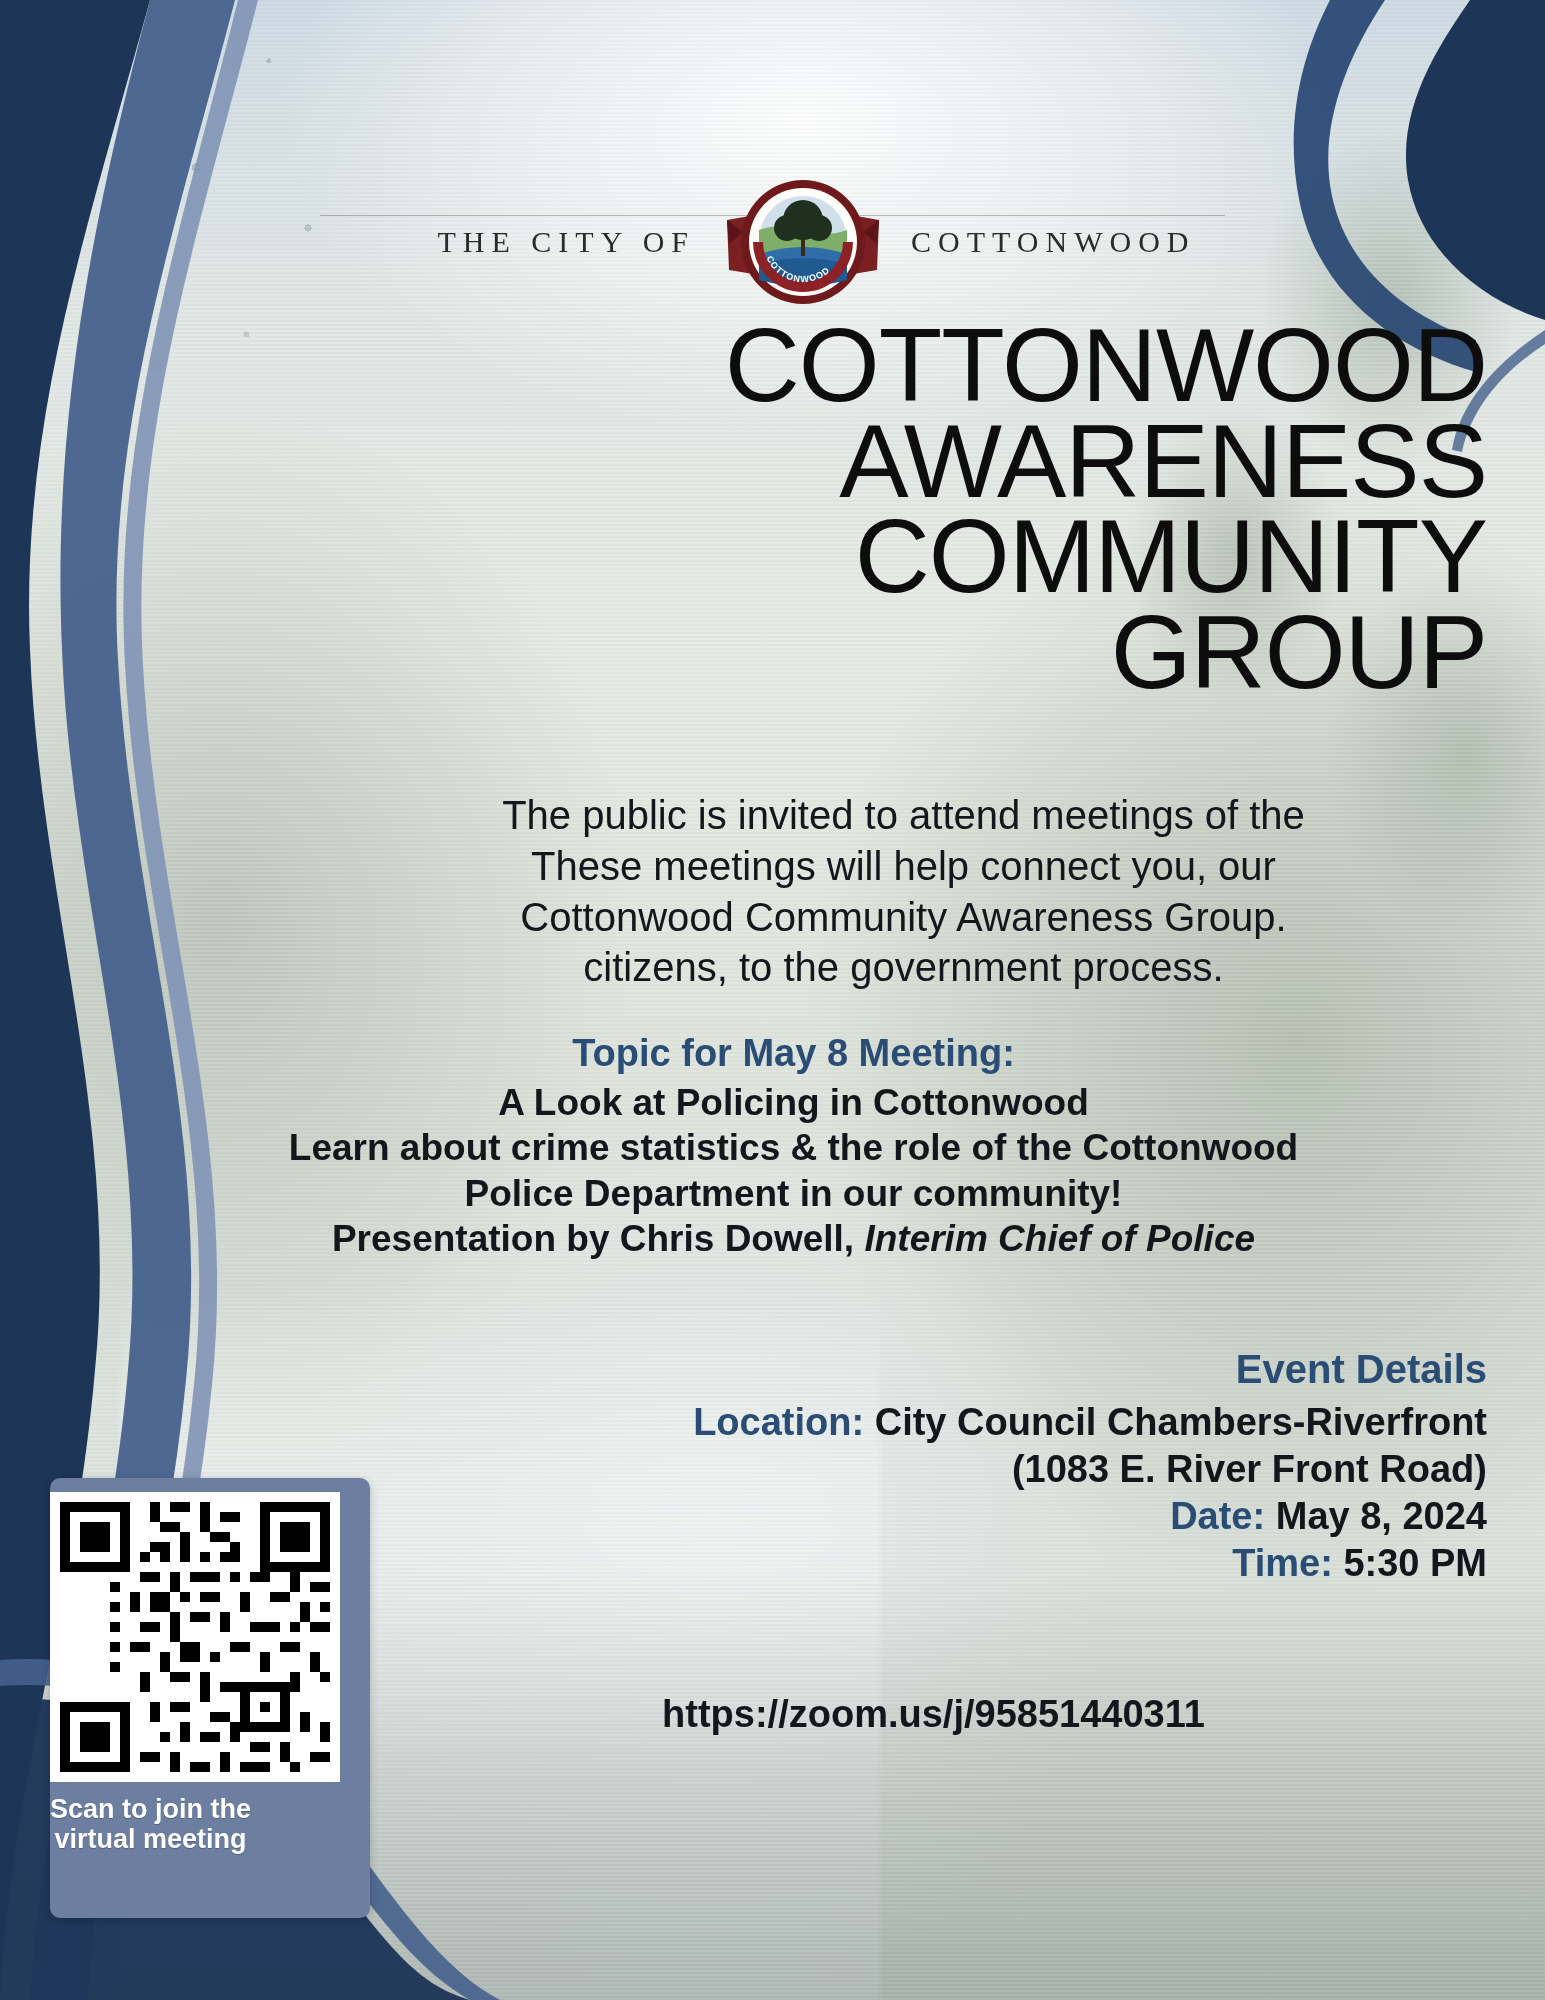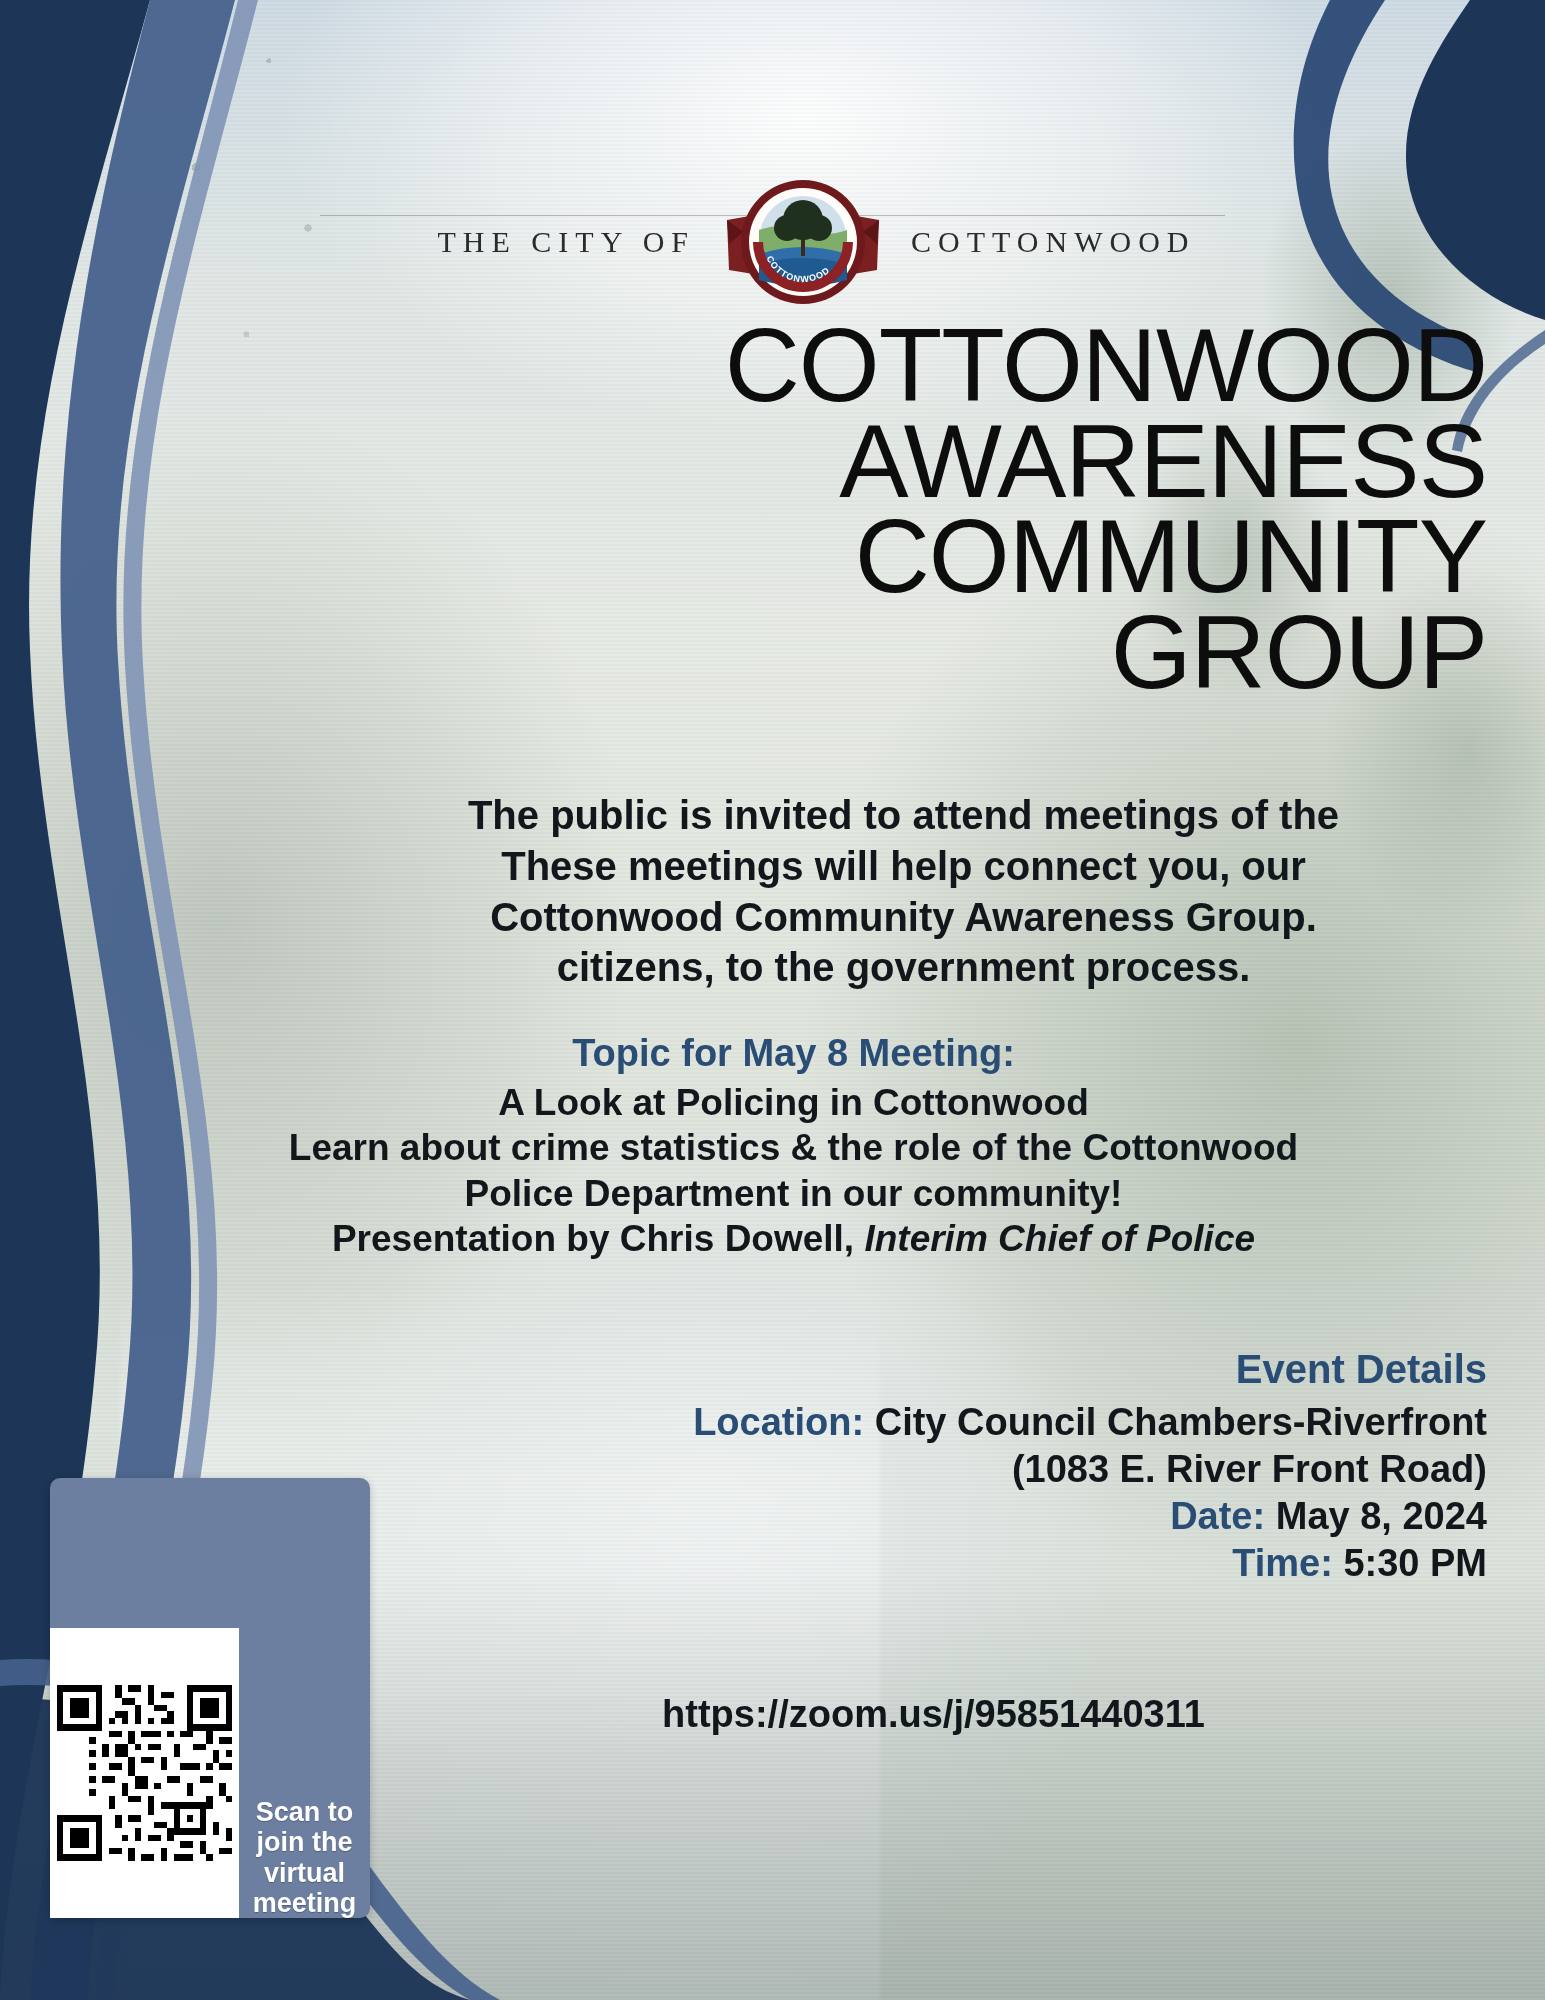--- a/index.html
+++ b/index.html
@@ -151,21 +151,21 @@
   }
 
   .intro {
     position: absolute;
     top: 790px;
     left: 320px;
     right: 58px;
     text-align: center;
     font-size: 40px;
     line-height: 1.27;
-    font-weight: 700;
+    font-weight: 400;
     color: #12171c;
   }
 
   .topic {
     position: absolute;
     top: 1030px;
     left: 100px;
     right: 58px;
     text-align: center;
     font-size: 37px;
@@ -225,23 +225,23 @@
   .qr-card {
     position: absolute;
     left: 50px;
     top: 1478px;
     width: 320px;
     height: 440px;
     background: #6c7fa0;
     border-radius: 10px;
     box-shadow: 0 2px 8px rgba(0,0,0,0.22);
     display: flex;
-    flex-direction: row;
-    align-items: flex-end;
-    padding-top: 0;
+    flex-direction: column;
+    align-items: flex-start;
+    padding-top: 14px;
     box-sizing: border-box;
   }
   .qr-box {
     width: 290px;
     height: 290px;
     background: #ffffff;
     display: block;
   }
   .qr-caption {
     margin-top: 12px;

